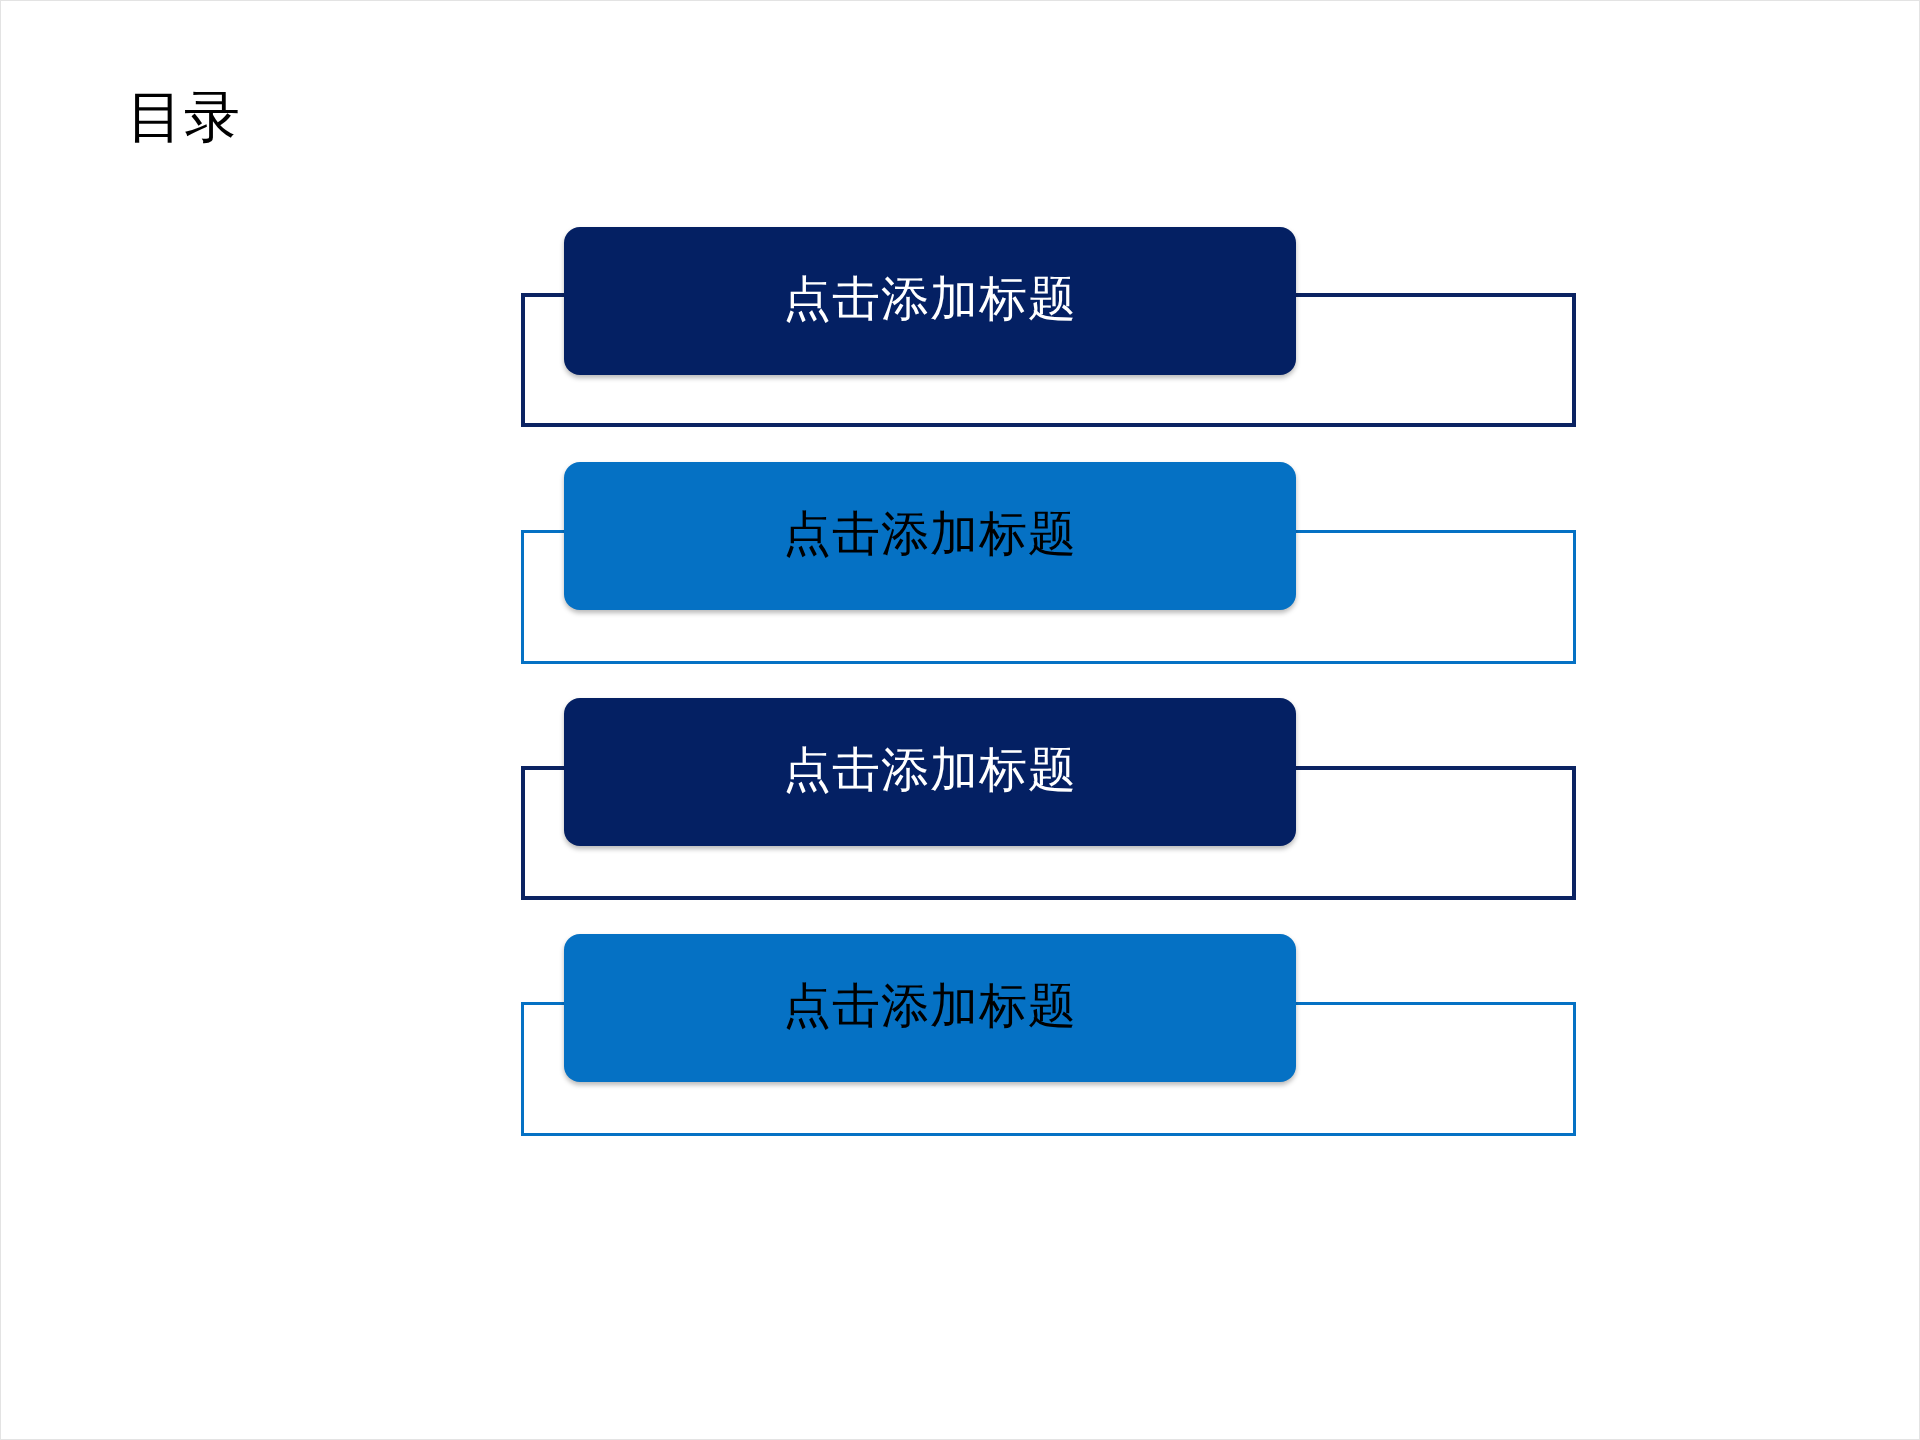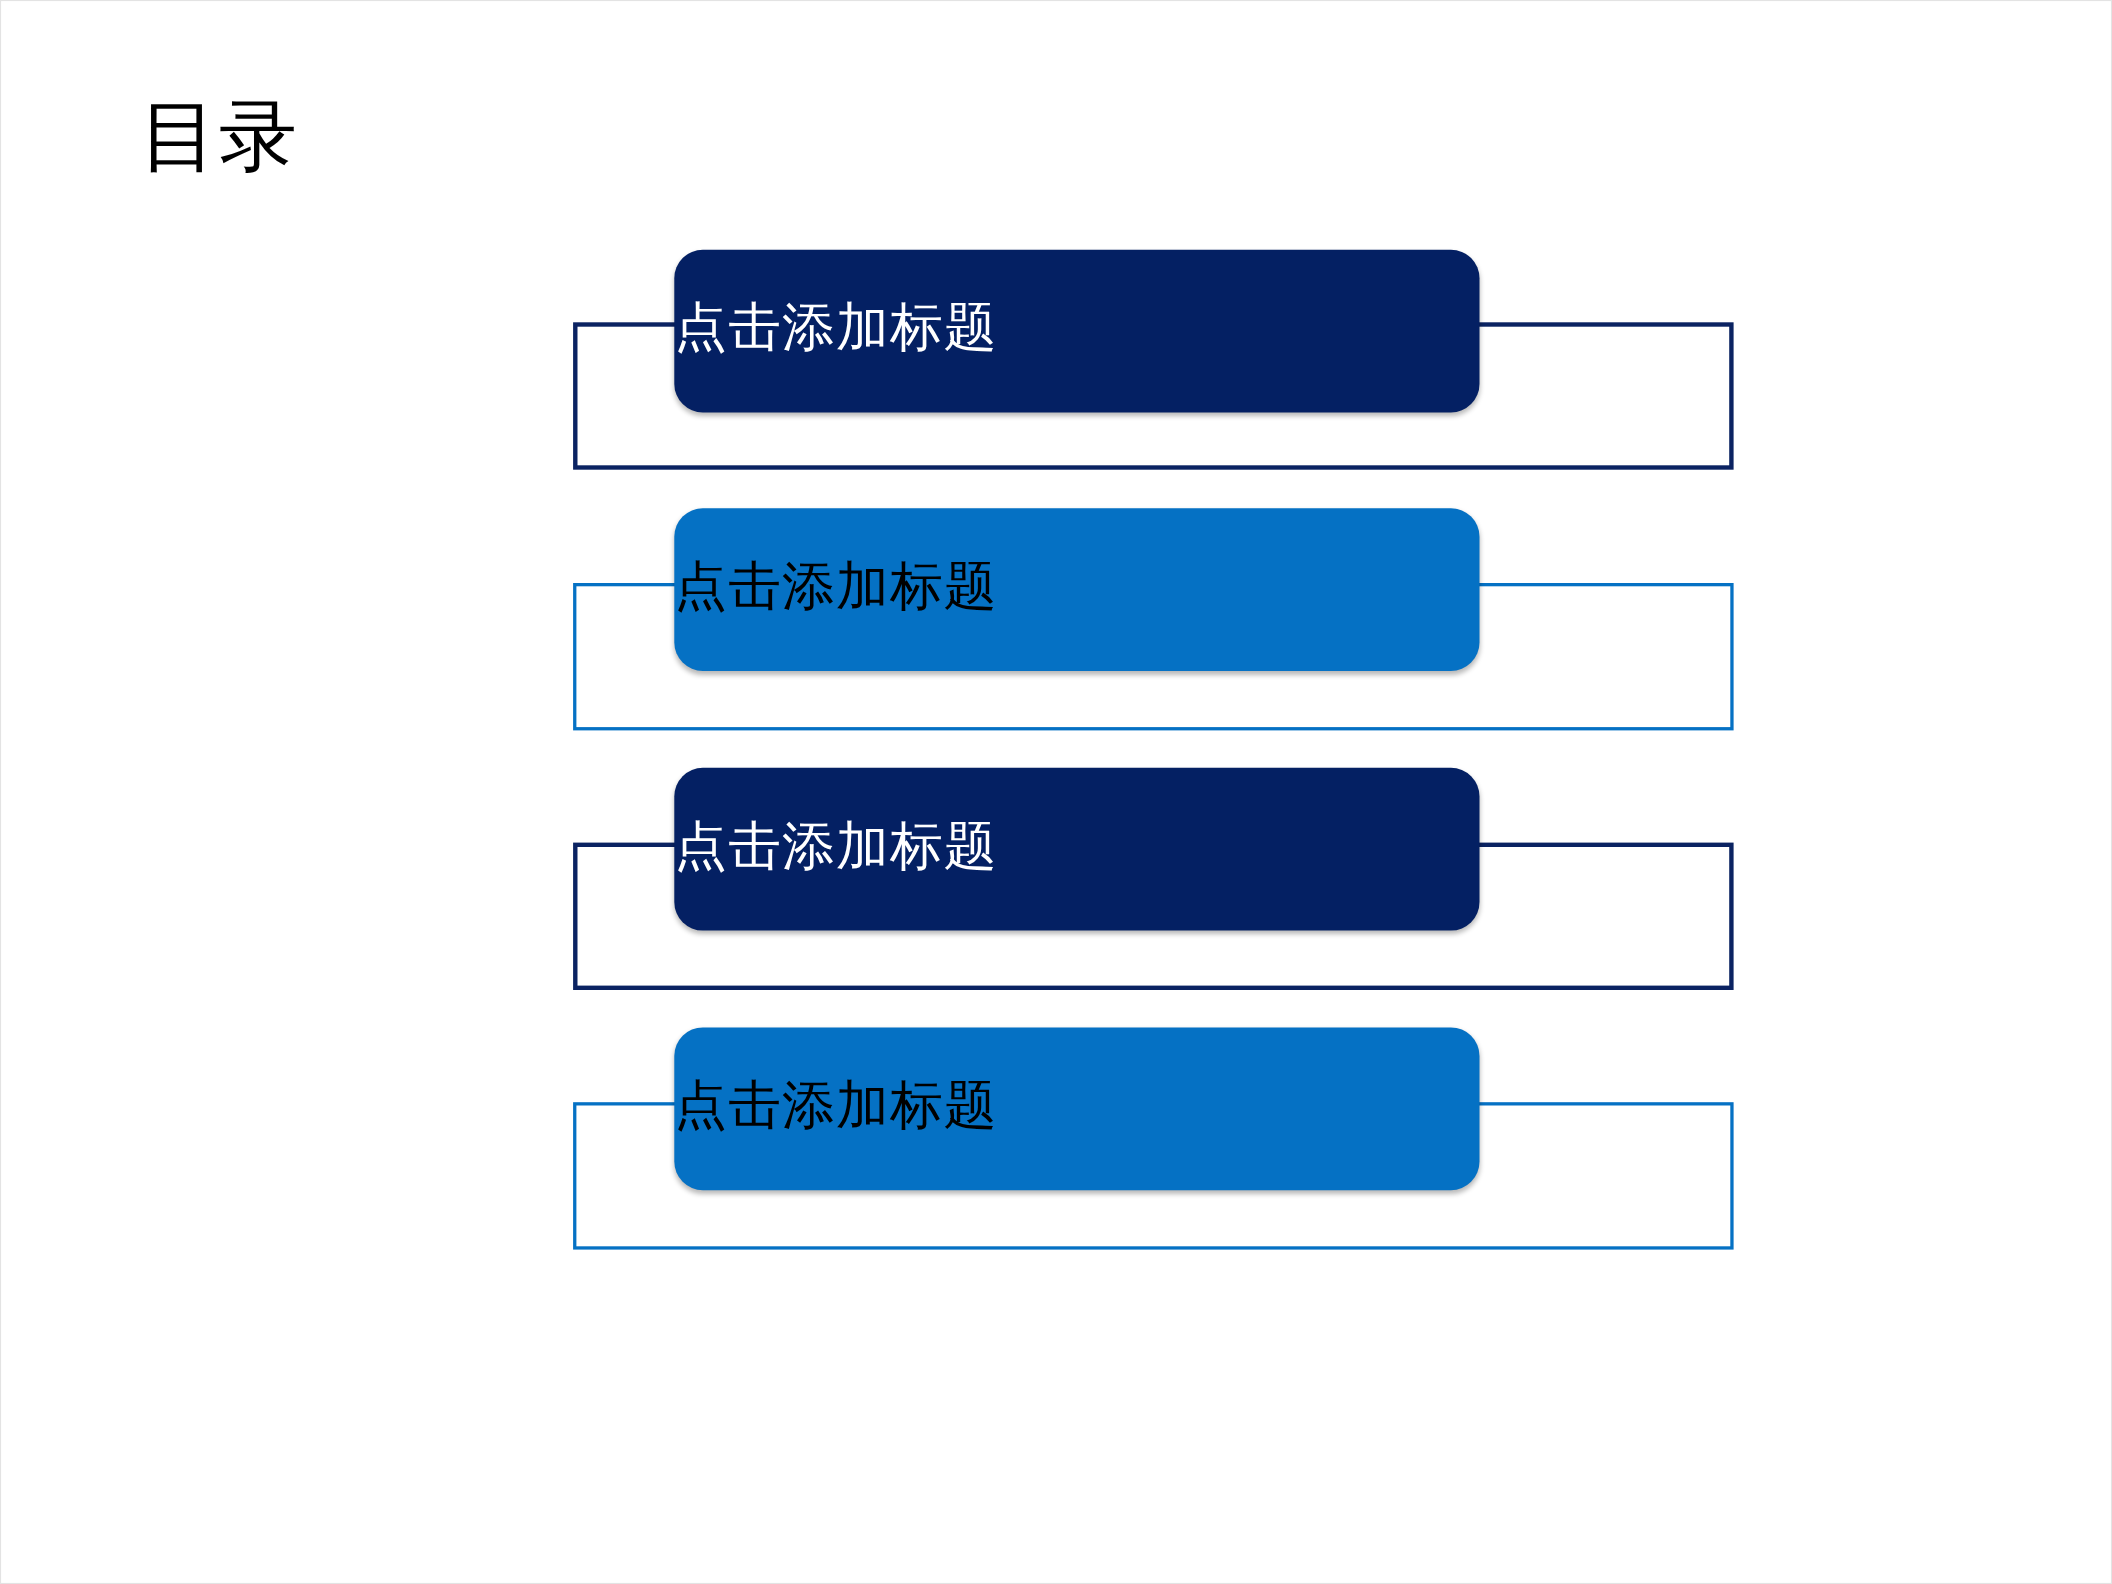--- a/index.html
+++ b/index.html
@@ -18,21 +18,21 @@
     background: #ffffff;
     border: 1px solid #e3e3e3;
     overflow: hidden;
   }
 
   
   #slide-title {
     position: absolute;
     left: 126px;
     top: 88px;
-    font-size: 71px;
+    font-size: 56px;
     line-height: 1.0;
     font-weight: 400;
     color: #000000;
     letter-spacing: 1px;
     white-space: nowrap;
   }
 
   
   .toc-group {
     position: absolute;
@@ -47,27 +47,27 @@
     width: 1055px;
     height: 134px;
     background: transparent;
   }
   .toc-group.navy  .toc-frame { border: 4px solid #0b2362; }
   .toc-group.blue  .toc-frame { border: 3px solid #0571c4; }
 
   
   .toc-pill {
     position: absolute;
-    left: 612px;
+    left: 563px;
     width: 732px;
     height: 148px;
-    border-radius: 26px;
+    border-radius: 16px;
     display: flex;
     align-items: center;
-    justify-content: flex-start;
+    justify-content: center;
     box-shadow: 0 3px 5px rgba(0,0,0,0.28);
   }
   .toc-group.navy .toc-pill {
     background: #042063;
   }
   .toc-group.blue .toc-pill {
     background: #0571c4;
   }
 
   .toc-pill-label {

